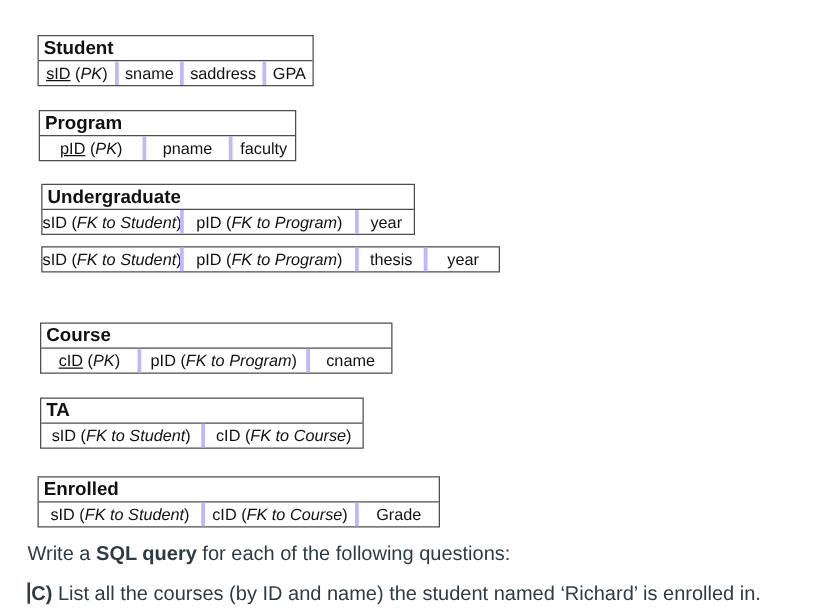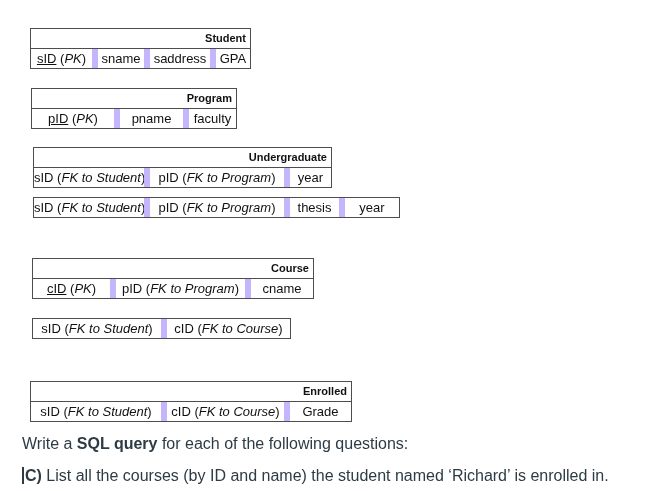--- a/index.html
+++ b/index.html
@@ -12,38 +12,38 @@
   }
   .schema-diagram { position: absolute; inset: 0; }
   .schema-table {
     position: absolute;
     border: 1px solid #4d4d4d;
     background: #ffffff;
     color: #111111;
   }
   .tbl-title {
     font-weight: bold;
-    font-size: 11px;
+    font-size: 15px;
     height: 19px; line-height: 19px;
-    text-align: right;
+    text-align: left;
     border-bottom: 1px solid #4d4d4d;
     padding: 0 4px;
     white-space: nowrap;
   }
   .tbl-row { display: flex; }
   .tbl-cell {
     box-sizing: border-box;
     font-size: 13px;
     height: 19px; line-height: 19px;
     text-align: center;
     white-space: nowrap;
     overflow: hidden;
     flex: 0 0 auto;
   }
-  .tbl-cell + .tbl-cell { border-left: 6px solid #c4b5fd; }
+  .tbl-cell + .tbl-cell { border-left: 3px solid #c4b5fd; }
   .u { text-decoration: underline; }
   .tbl-cell i { font-style: italic; }
   .instructions {
     position: absolute;
     left: 22px; top: 433px;
     width: 632px;
     font-size: 16px;
     line-height: 21px;
   }
   .instructions p { margin: 0 0 11px 0; }
@@ -94,20 +94,21 @@
     </div>
     <div class="schema-table" style="left: 32px; top: 258px;">
       <div class="tbl-title">Course</div>
       <div class="tbl-row">
         <div class="tbl-cell" style="width: 77px;"><span class="u">cID</span> (<i>PK</i>)</div>
         <div class="tbl-cell" style="width: 135px;"><span>pID</span> (<i>FK to Program</i>)</div>
         <div class="tbl-cell" style="width: 68px;"><span>cname</span></div>
       </div>
     </div>
     <div class="schema-table" style="left: 32px; top: 318px;">
+      <div class="tbl-title">TA</div>
       <div class="tbl-row">
         <div class="tbl-cell" style="width: 128px;"><span>sID</span> (<i>FK to Student</i>)</div>
         <div class="tbl-cell" style="width: 129px;"><span>cID</span> (<i>FK to Course</i>)</div>
       </div>
     </div>
     <div class="schema-table" style="left: 30px; top: 381px;">
       <div class="tbl-title">Enrolled</div>
       <div class="tbl-row">
         <div class="tbl-cell" style="width: 130px;"><span>sID</span> (<i>FK to Student</i>)</div>
         <div class="tbl-cell" style="width: 123px;"><span>cID</span> (<i>FK to Course</i>)</div>

